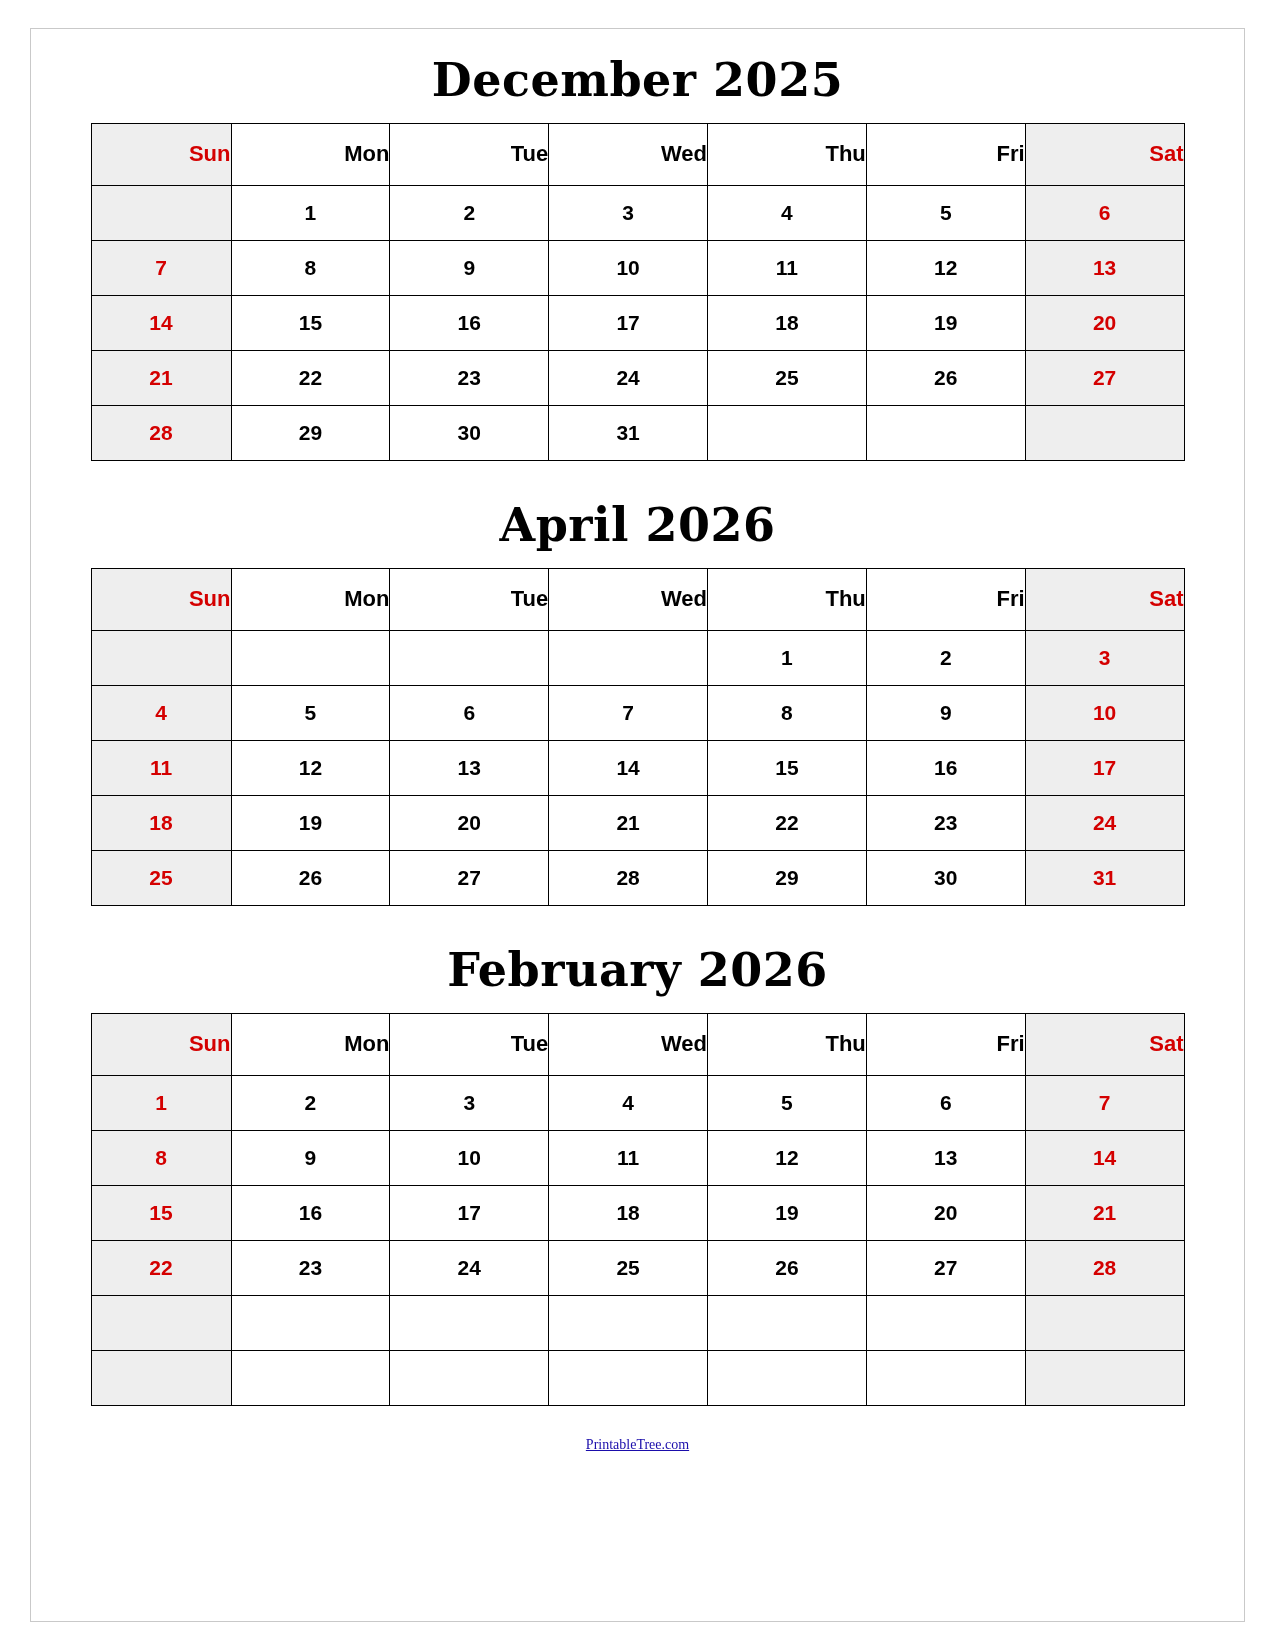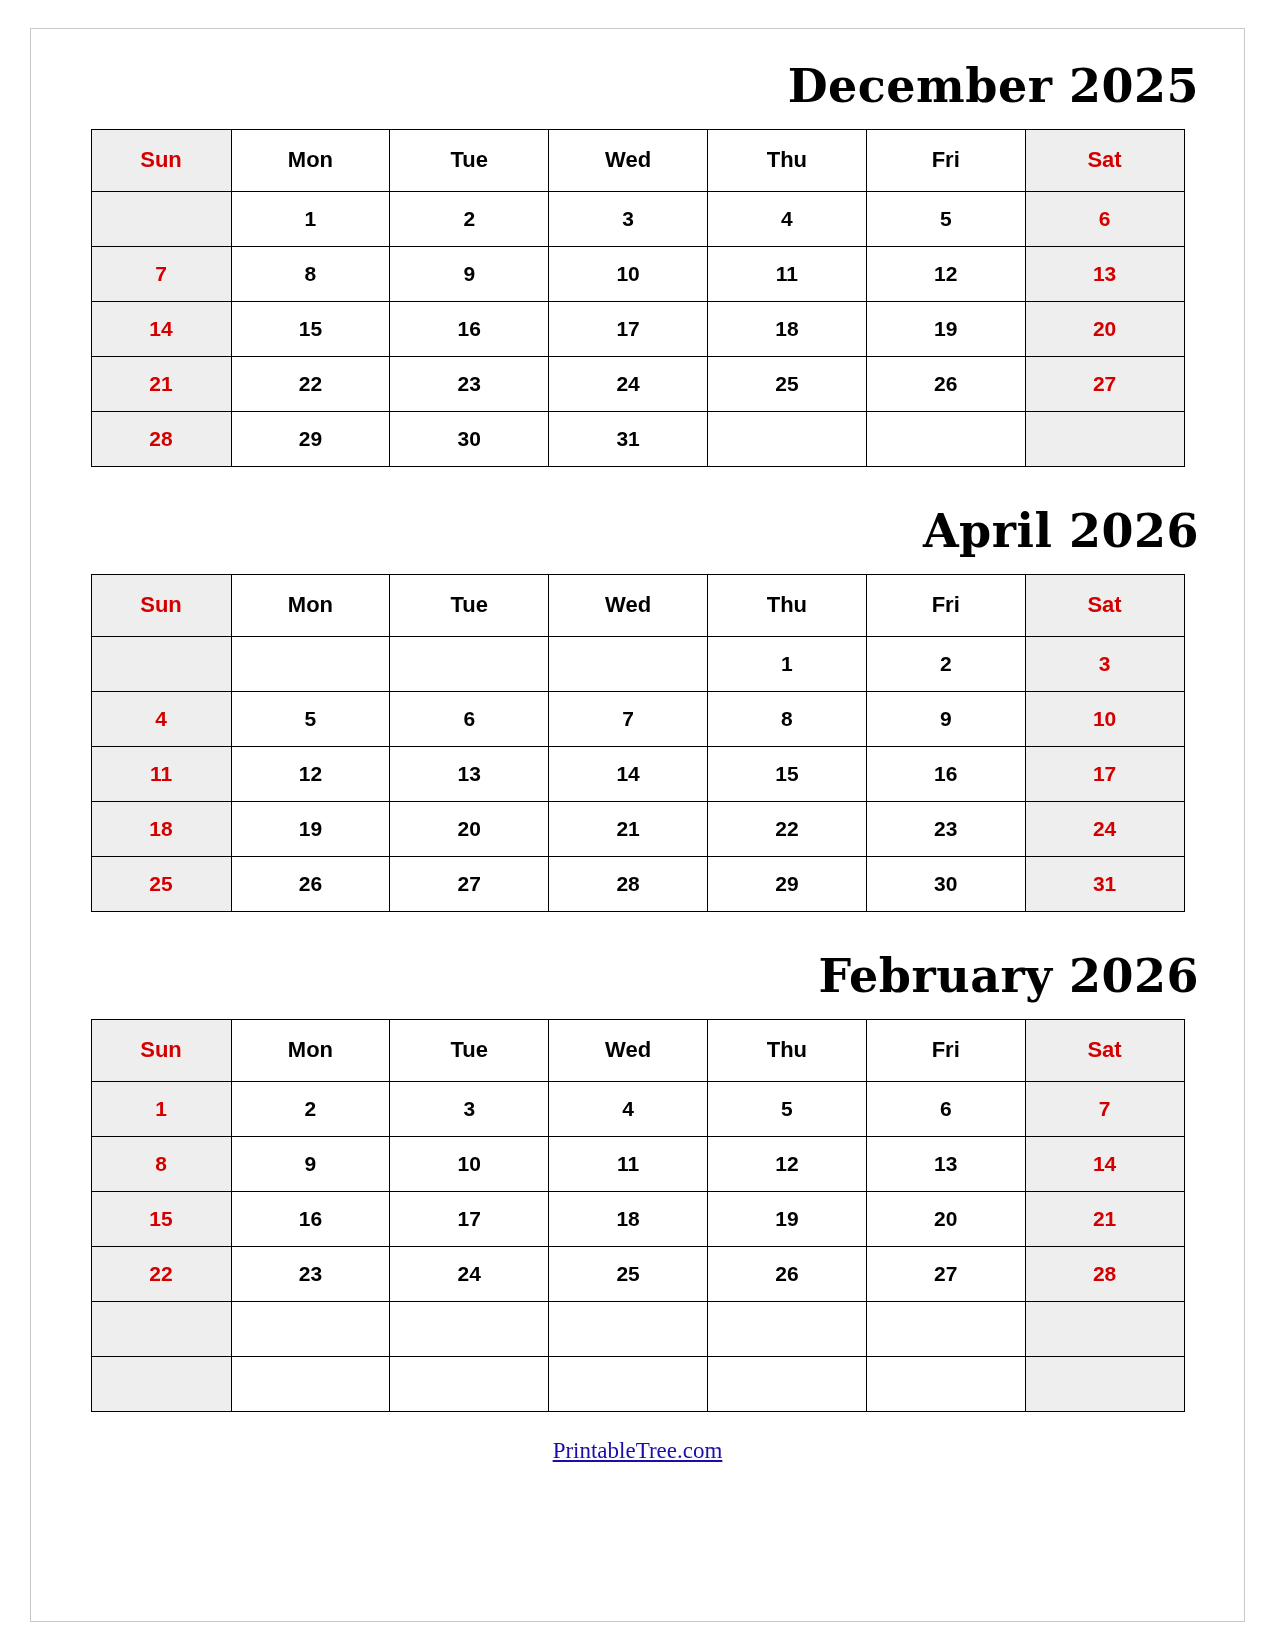--- a/index.html
+++ b/index.html
@@ -31,27 +31,27 @@
     pointer-events: none;
   }
   .content {
     position: relative;
     padding: 14px 46px 0 46px;
   }
   .month-block {
     margin-bottom: 10px;
   }
   .month-title {
-    text-align: right;
+    text-align: center;
     font-family: "DejaVu Serif", serif;
     font-weight: bold;
     font-size: 46px;
     letter-spacing: 0.5px;
     line-height: 1.15;
-    margin: 18px 0 16px 0;
+    margin: 12px 0 16px 0;
     padding: 0;
     color: #000;
   }
   .month-title.second {
     margin-top: 38px;
   }
   table.cal {
     border-collapse: collapse;
     width: 1094px;
     table-layout: fixed;
@@ -63,20 +63,21 @@
     text-align: center;
     vertical-align: middle;
     font-size: 21px;
     font-weight: bold;
     padding: 0;
     box-sizing: border-box;
   }
   table.cal thead th {
     height: 62px;
     font-size: 22px;
+    text-align: right;
   }
   .weekend {
     background: #eeeeee;
     color: #d40000;
   }
   .weekday {
     background: #ffffff;
     color: #000000;
   }
   .dow-sun, .dow-sat {
@@ -86,21 +87,21 @@
   .col-first { width: 140px; }
   .footer {
     text-align: center;
     margin-top: 26px;
     font-size: 19px;
   }
   .footer a {
     color: #1a0dab;
     text-decoration: underline;
     font-family: "Liberation Serif", serif;
-    font-size: 23px;
+    font-size: 14px;
   }
 </style>
 </head>
 <body>
 
 <div class="page">
   <div class="page-border"></div>
   <div class="content">
 
     <div class="month-block">

